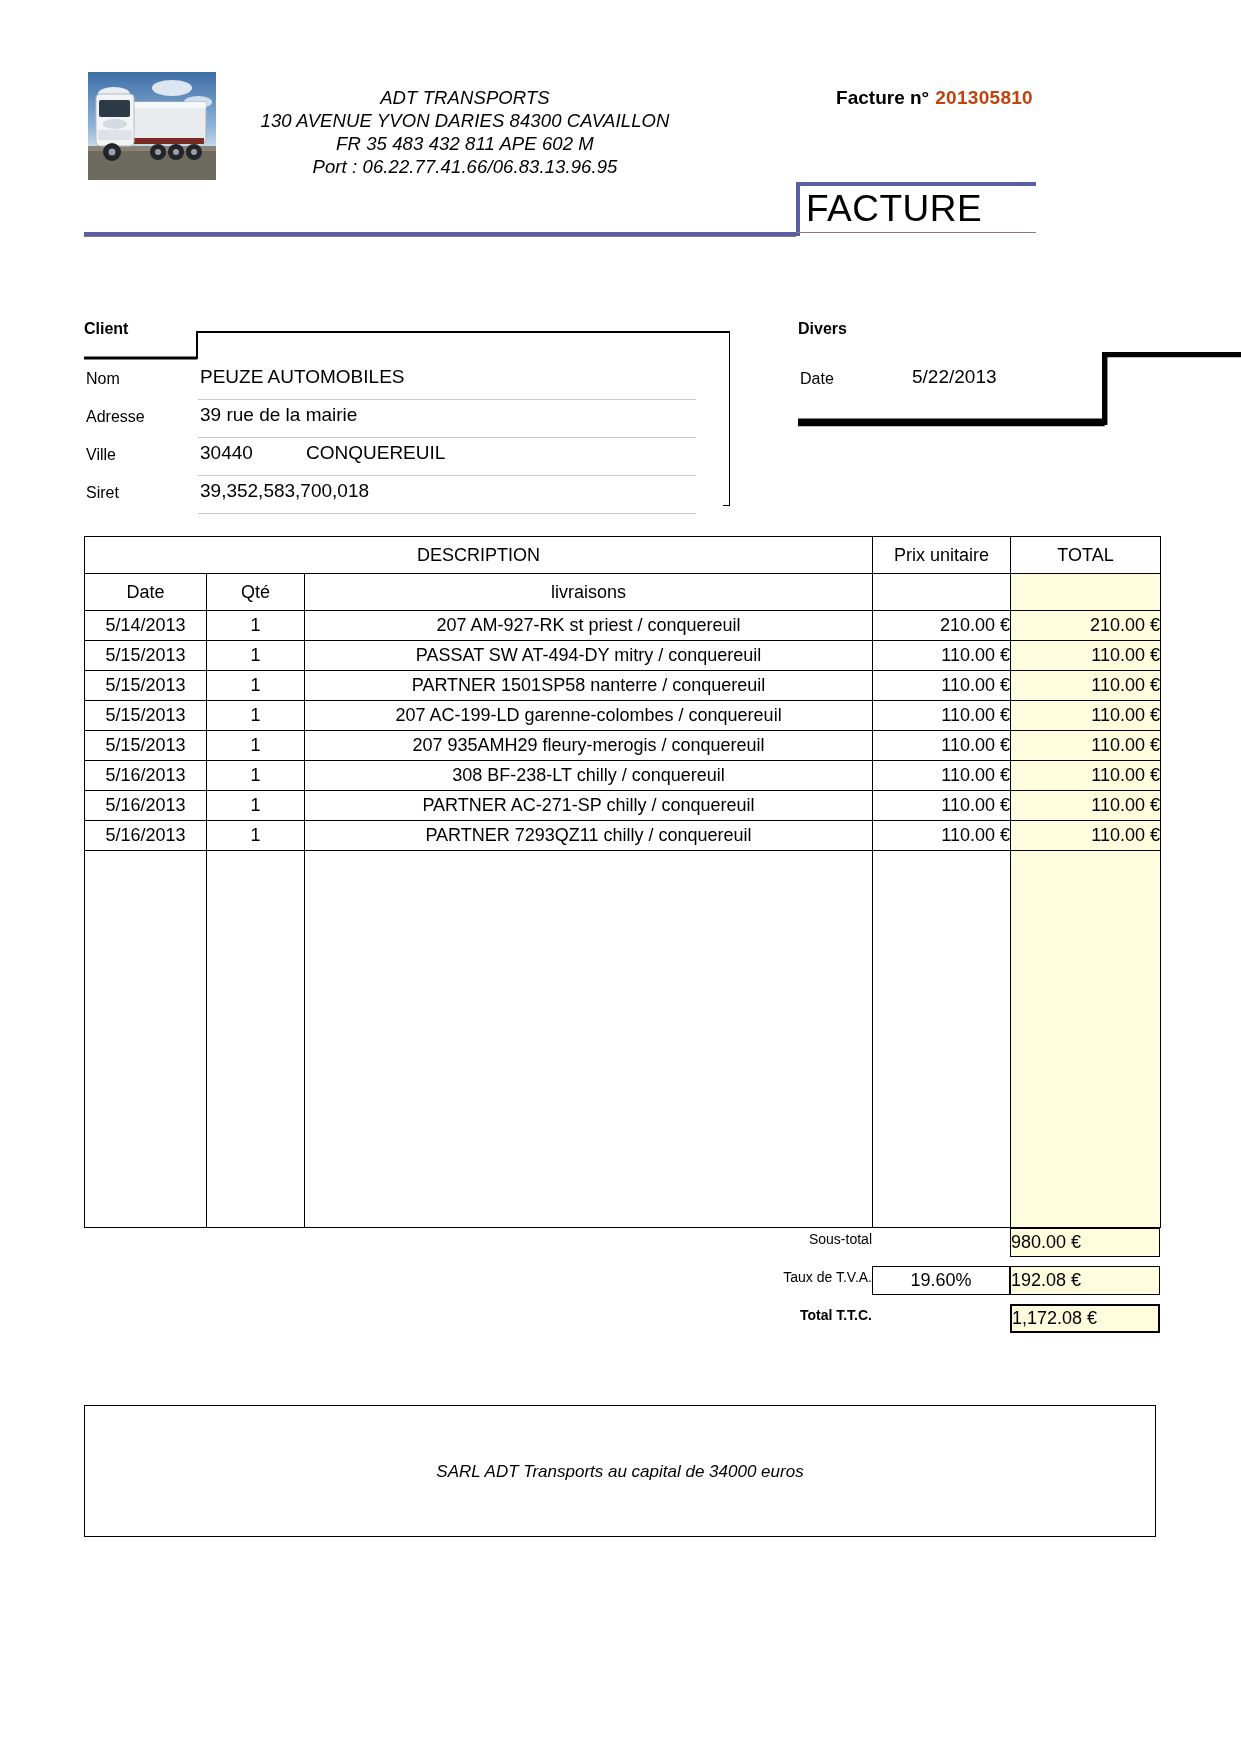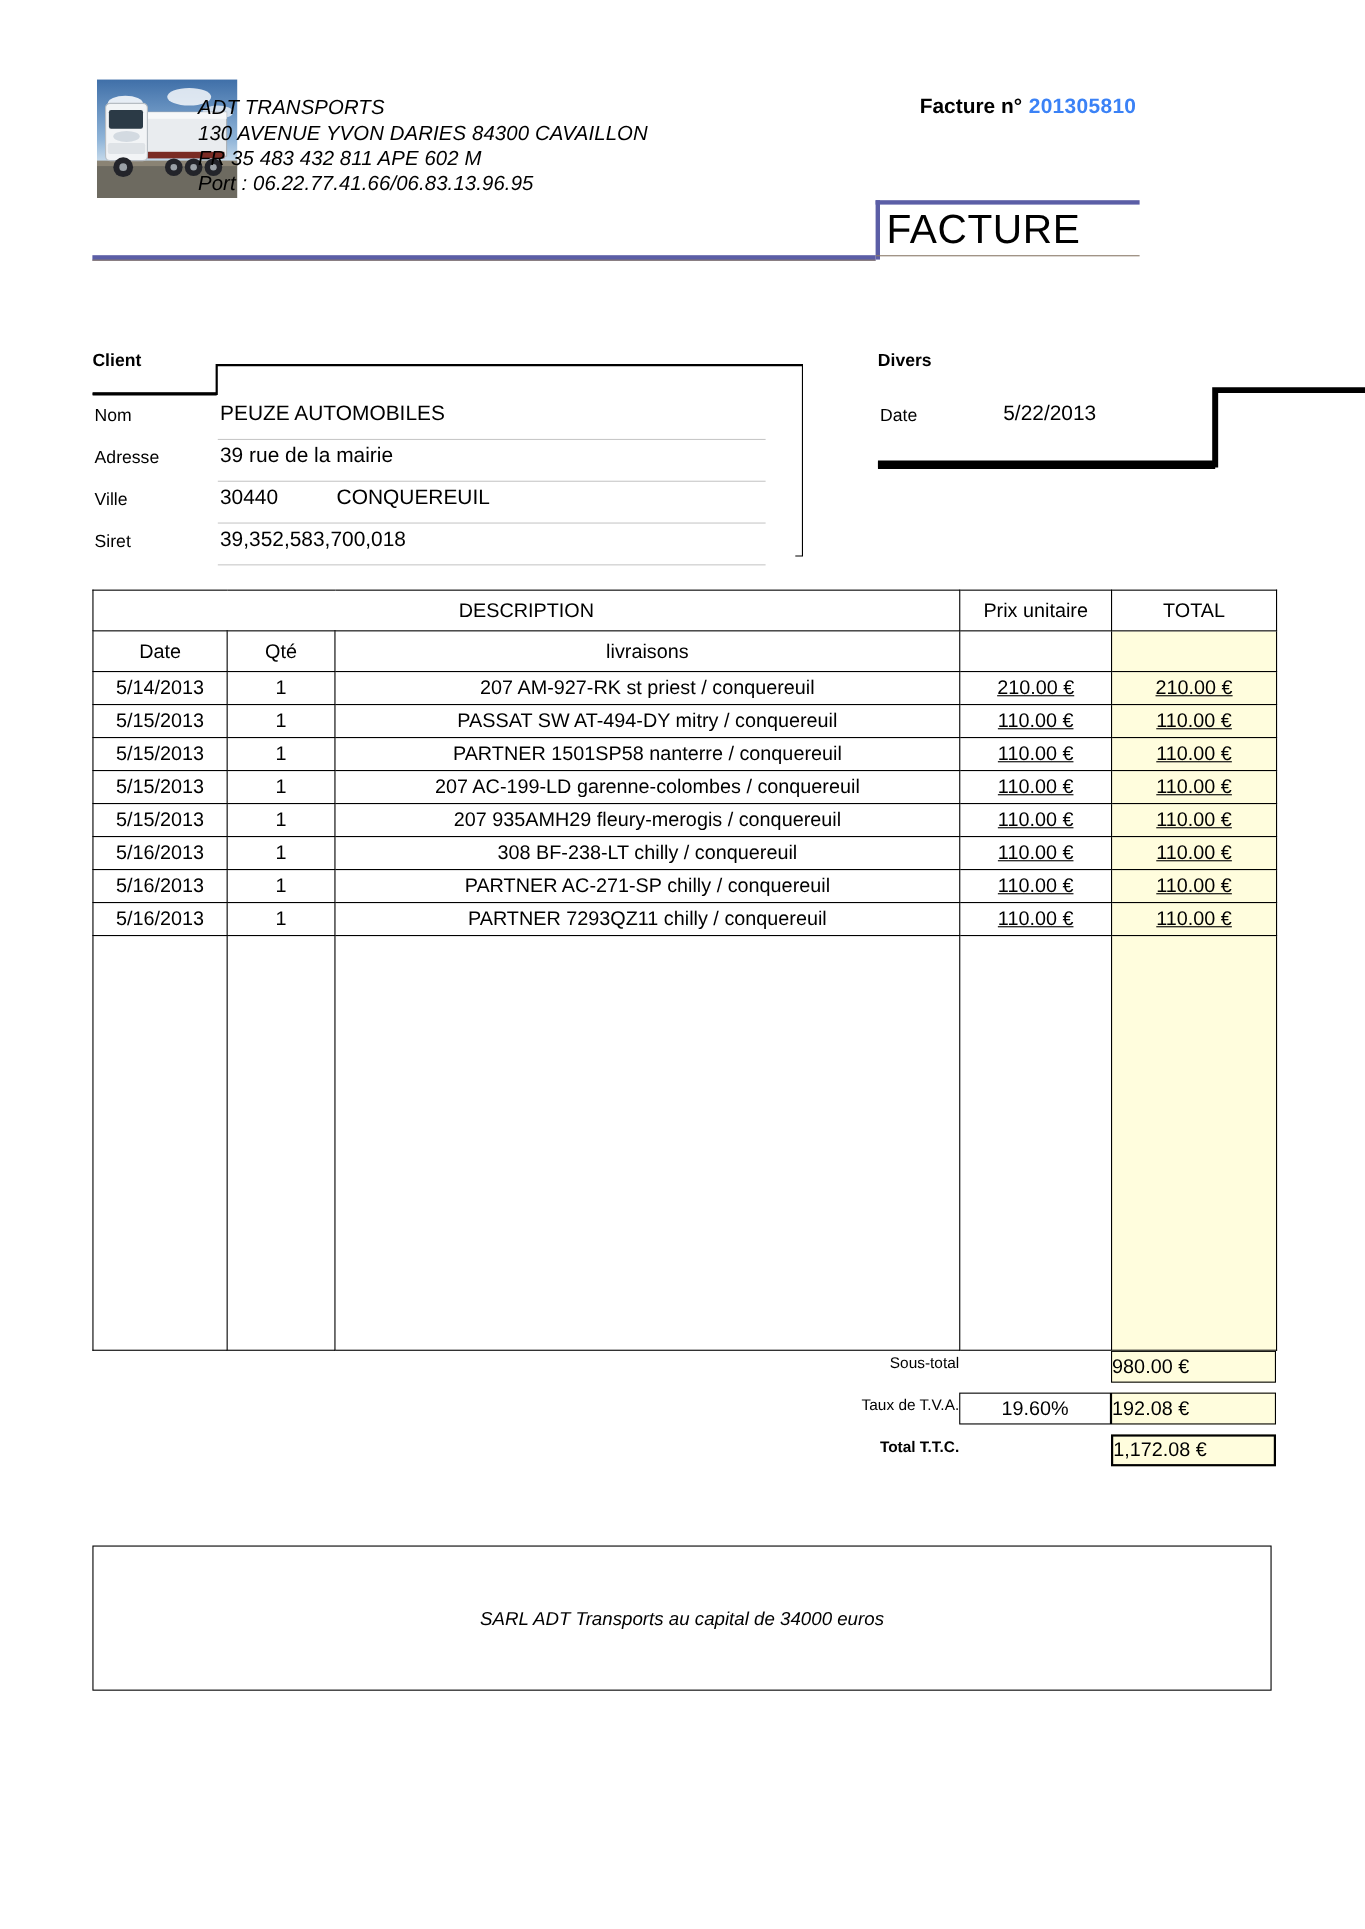--- a/index.html
+++ b/index.html
@@ -39,38 +39,38 @@
     overflow: hidden;
     border: 0;
   }
   .logo-svg { display: block; width: 128px; height: 108px; }
 
   .company-block {
     position: absolute;
     left: 180px;
     top: 26px;
     width: 570px;
-    text-align: left;
+    text-align: center;
     font-style: italic;
     font-size: 18.5px;
     line-height: 23px;
     letter-spacing: 0.1px;
   }
   .company-block div { white-space: nowrap; }
 
   .facture-no {
     position: absolute;
     right: 208px;
     top: 27px;
     font-size: 19px;
     font-weight: bold;
     white-space: nowrap;
   }
   .facture-no .num {
-    color: #3b82f6;
+    color: #c2410c;
     font-weight: bold;
     margin-left: 6px;
     letter-spacing: 0.3px;
   }
 
   
   .title-rule-left {
     position: absolute;
     left: 84px;
     top: 232px;
@@ -222,21 +222,21 @@
     vertical-align: middle;
   }
   .yellow { background: #FFFDDD; }
 
   .data-cell {
     height: 29px;
     vertical-align: middle;
     font-size: 18px;
   }
   .c-center { text-align: center; }
-  .c-right  { text-align: center; padding-right: 7px; text-decoration: underline; }
+  .c-right  { text-align: right; padding-right: 7px; }
   .filler td { height: 376px; }
 
   
   .totals {
     position: absolute;
     left: 84px;
     top: 1228px;
     width: 1076px;
   }
   .tot-row {

